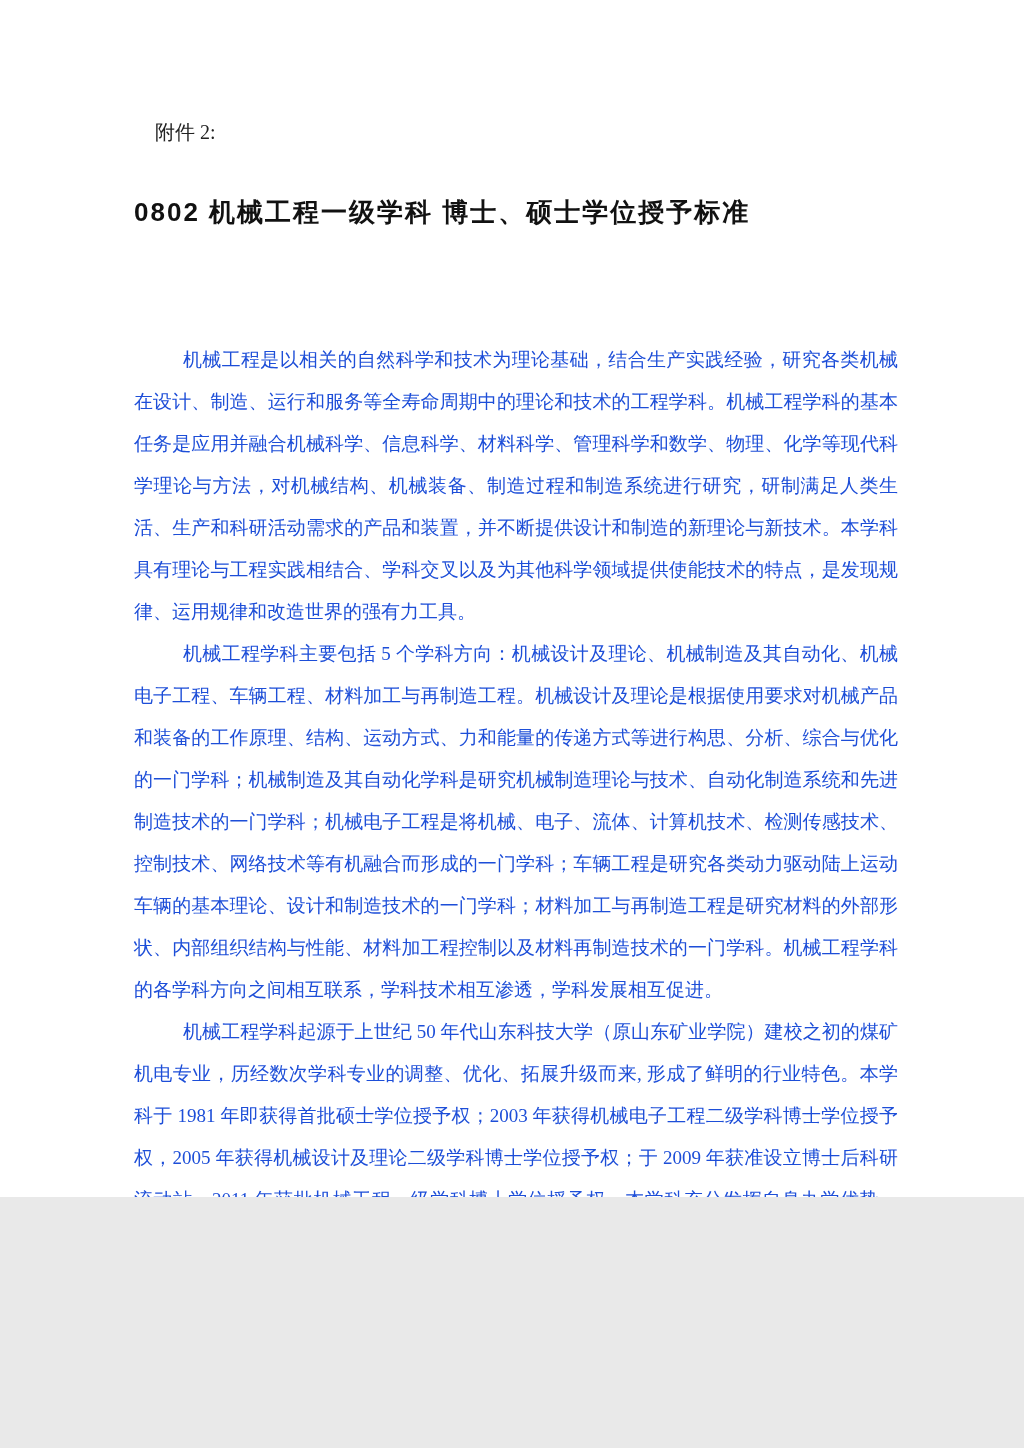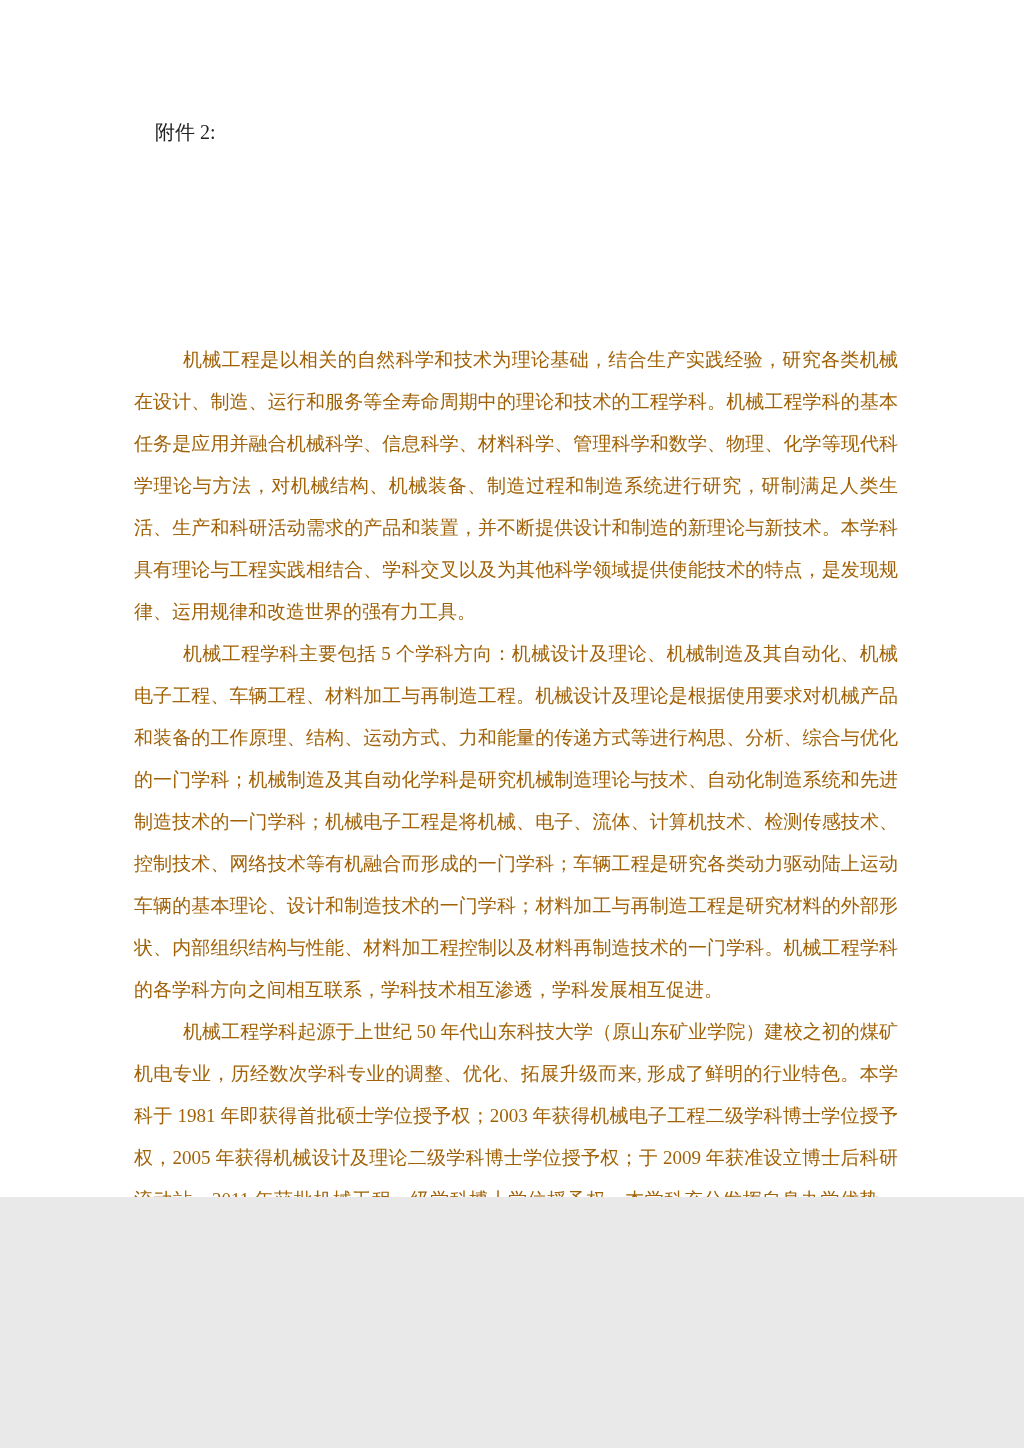--- a/index.html
+++ b/index.html
@@ -54,35 +54,36 @@
   }
   .doc-body {
     position: absolute;
     left: 134px;
     top: 339px;
     width: 764px;
     font-family: "Liberation Serif", "DejaVu Serif", serif;
     font-size: 19px;
     line-height: 42px;
     text-align: justify;
-    color: #a16207;
+    color: #1d4ed8;
   }
   .doc-body p {
     margin: 0;
     padding: 0;
     text-indent: 49px;
   }
 </style>
 </head>
 <body>
 
 <div class="page">
 
   <div class="attachment-label">附件 2:</div>
 
+  <h1 class="doc-title">0802 机械工程一级学科 博士、硕士学位授予标准</h1>
 
 
   <div class="doc-body">
     <p>机械工程是以相关的自然科学和技术为理论基础，结合生产实践经验，研究各类机械在设计、制造、运行和服务等全寿命周期中的理论和技术的工程学科。机械工程学科的基本任务是应用并融合机械科学、信息科学、材料科学、管理科学和数学、物理、化学等现代科学理论与方法，对机械结构、机械装备、制造过程和制造系统进行研究，研制满足人类生活、生产和科研活动需求的产品和装置，并不断提供设计和制造的新理论与新技术。本学科具有理论与工程实践相结合、学科交叉以及为其他科学领域提供使能技术的特点，是发现规律、运用规律和改造世界的强有力工具。</p>
     <p>机械工程学科主要包括 5 个学科方向：机械设计及理论、机械制造及其自动化、机械电子工程、车辆工程、材料加工与再制造工程。机械设计及理论是根据使用要求对机械产品和装备的工作原理、结构、运动方式、力和能量的传递方式等进行构思、分析、综合与优化的一门学科；机械制造及其自动化学科是研究机械制造理论与技术、自动化制造系统和先进制造技术的一门学科；机械电子工程是将机械、电子、流体、计算机技术、检测传感技术、控制技术、网络技术等有机融合而形成的一门学科；车辆工程是研究各类动力驱动陆上运动车辆的基本理论、设计和制造技术的一门学科；材料加工与再制造工程是研究材料的外部形状、内部组织结构与性能、材料加工程控制以及材料再制造技术的一门学科。机械工程学科的各学科方向之间相互联系，学科技术相互渗透，学科发展相互促进。</p>
     <p>机械工程学科起源于上世纪 50 年代山东科技大学（原山东矿业学院）建校之初的煤矿机电专业，历经数次学科专业的调整、优化、拓展升级而来, 形成了鲜明的行业特色。本学科于 1981 年即获得首批硕士学位授予权；2003 年获得机械电子工程二级学科博士学位授予权，2005 年获得机械设计及理论二级学科博士学位授予权；于 2009 年获准设立博士后科研流动站，2011 年获批机械工程一级学科博士学位授予权。本学科充分发挥自身办学优势，秉承“以服务求支持，以贡献求发展”理念，形成了基础前沿、应用研究和工程设计一体化、全链条协调推进的人才培养、科学研究与技术开发的创新模式。与山东能源集团、天地科技</p>
   </div>
 
 </div>
 

